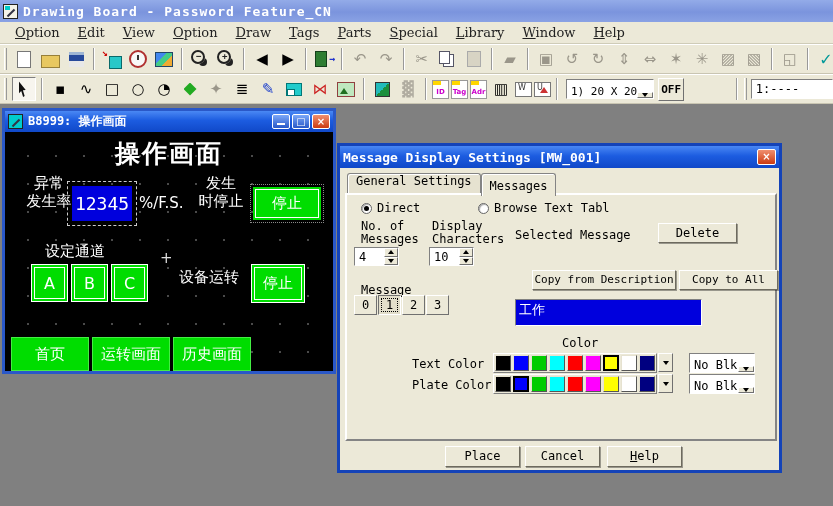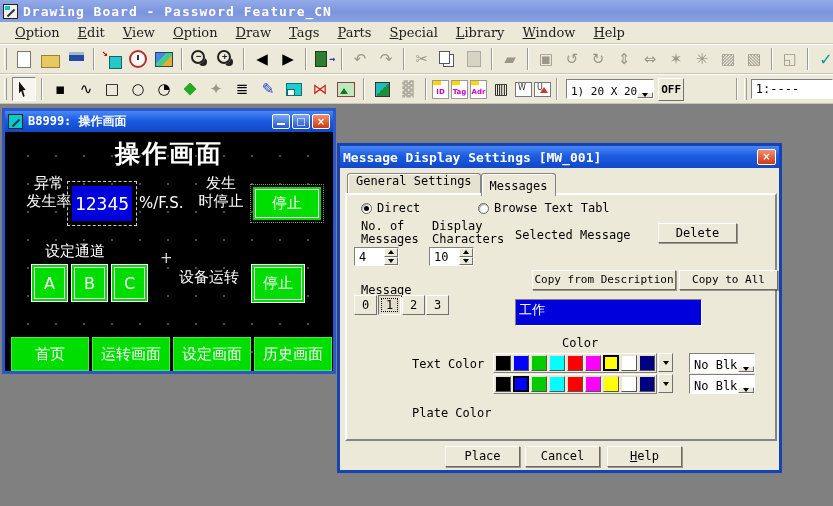--- a/index.html
+++ b/index.html
@@ -356,21 +356,20 @@
         <div class="green-btn double channel">B</div>
         <div class="green-btn double channel">C</div>
       </div>
     <div class="wlabel" style="left:155px;top:117px;color:#ddd;">+</div>
     <div class="wlabel" style="left:174px;top:136px;">设备运转</div>
     <div class="green-btn double" style="left:246px;top:132px;width:54px;height:39px;">停止</div>
 
     <div class="row" id="nav-btns" style="left:6px;top:205px;">
         <div class="nav-btn">首页</div>
         <div class="nav-btn">运转画面</div>
-        <div class="nav-btn">设定画面</div>
         <div class="nav-btn">历史画面</div>
       </div>
   </div>
 </div>
 
 <div class="dialog">
   <div class="win-titlebar">
     <span>Message Display Settings [MW_001]</span>
     <span class="win-controls">
       <span class="wbtn close" style="width:19px;height:16px;">×</span>
@@ -441,21 +440,21 @@
         <span class="swatch selected" style="background: rgb(255, 255, 0);"></span>
         <span class="swatch" style="background: rgb(255, 255, 255);"></span>
         <span class="swatch" style="background: rgb(0, 0, 128);"></span>
       </div>
     <div class="swatch-more" style="left:318px;top:185px;"></div>
     <div class="combo" style="position:absolute;left:349px;top:185px;width:66px;">
       <span class="combo-val" style="font-size:12px;">No Blk</span>
       <span class="combo-btn"></span>
     </div>
 
-    <div class="dlabel" style="left:72px;top:210px;margin-top:28px;">Plate Color</div>
+    <div class="dlabel" style="left:72px;top:210px;">Plate Color</div>
     <div class="swatchbar" id="plate-swatches" style="left:153px;top:206px;">
         <span class="swatch" style="background: rgb(0, 0, 0);"></span>
         <span class="swatch selected" style="background: rgb(0, 0, 255);"></span>
         <span class="swatch" style="background: rgb(0, 204, 0);"></span>
         <span class="swatch" style="background: rgb(0, 255, 255);"></span>
         <span class="swatch" style="background: rgb(255, 0, 0);"></span>
         <span class="swatch" style="background: rgb(255, 0, 255);"></span>
         <span class="swatch" style="background: rgb(255, 255, 0);"></span>
         <span class="swatch" style="background: rgb(255, 255, 255);"></span>
         <span class="swatch" style="background: rgb(0, 0, 128);"></span>

